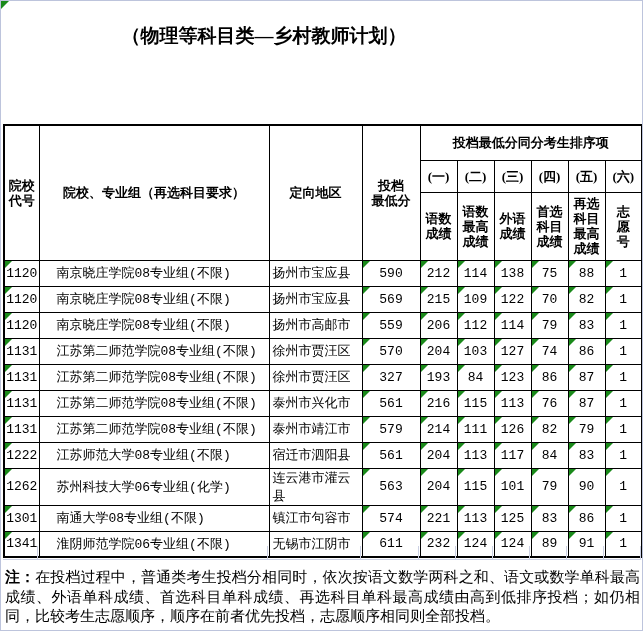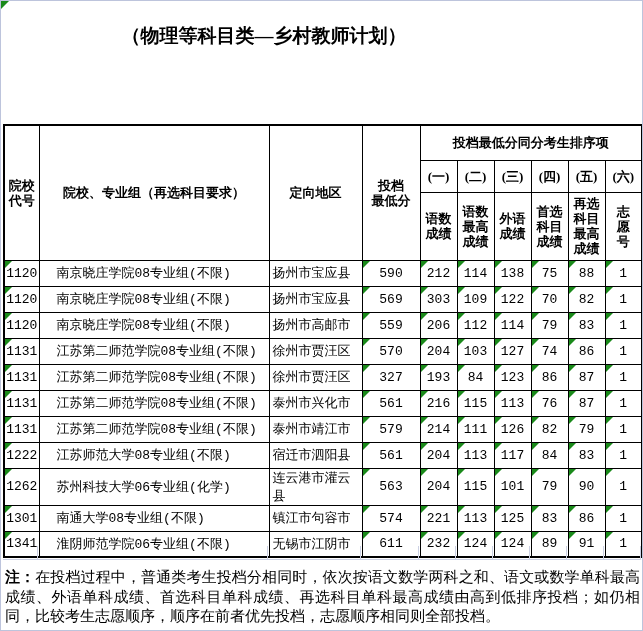--- a/index.html
+++ b/index.html
@@ -152,21 +152,21 @@
         <td class="c6"><span class="tri"></span><span>138</span></td>
         <td class="c7"><span class="tri"></span><span>75</span></td>
         <td class="c8"><span class="tri"></span><span>88</span></td>
         <td class="c9"><span class="tri"></span><span>1</span></td>
       </tr>
       <tr>
         <td class="c0"><span class="tri"></span><span>1120</span></td>
         <td class="c1"><span>南京晓庄学院08专业组(不限)</span></td>
         <td class="c2"><span>扬州市宝应县</span></td>
         <td class="c3"><span class="tri"></span><span>569</span></td>
-        <td class="c4"><span class="tri"></span><span>303</span></td>
+        <td class="c4"><span class="tri"></span><span>215</span></td>
         <td class="c5"><span class="tri"></span><span>109</span></td>
         <td class="c6"><span class="tri"></span><span>122</span></td>
         <td class="c7"><span class="tri"></span><span>70</span></td>
         <td class="c8"><span class="tri"></span><span>82</span></td>
         <td class="c9"><span class="tri"></span><span>1</span></td>
       </tr>
       <tr>
         <td class="c0"><span class="tri"></span><span>1120</span></td>
         <td class="c1"><span>南京晓庄学院08专业组(不限)</span></td>
         <td class="c2"><span>扬州市高邮市</span></td>

